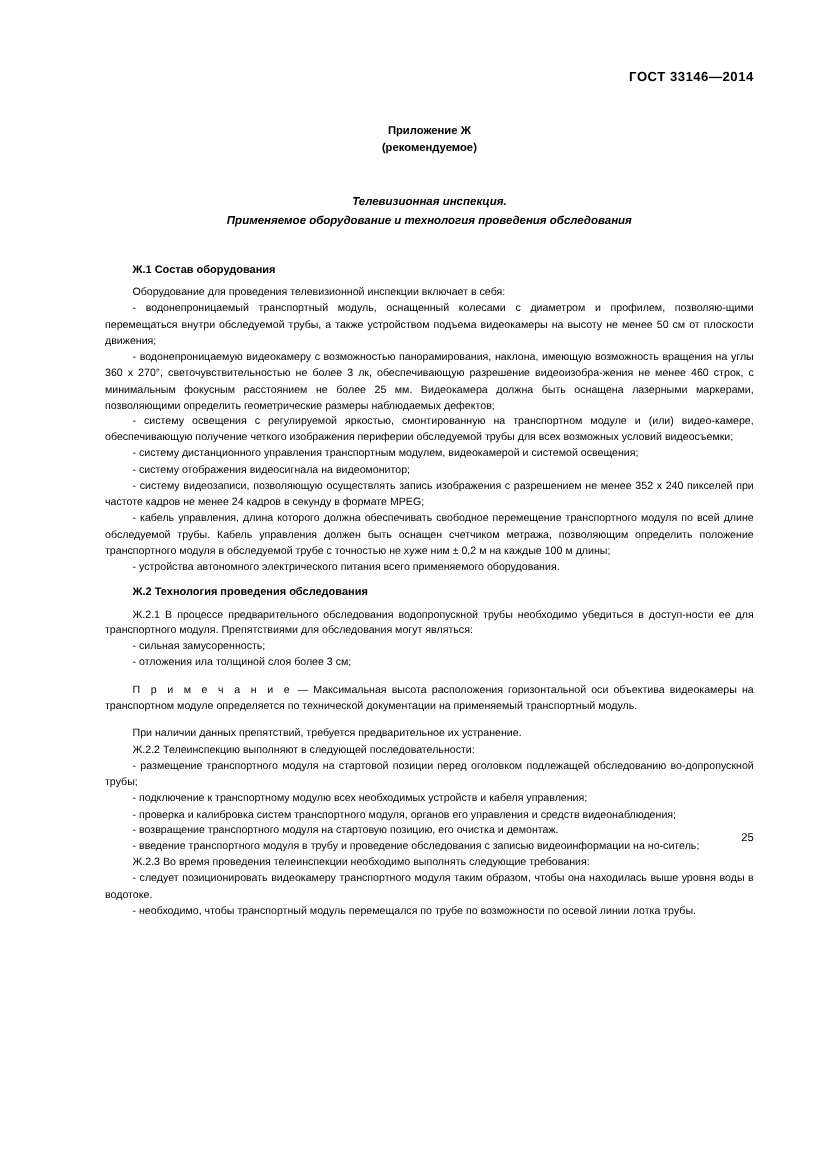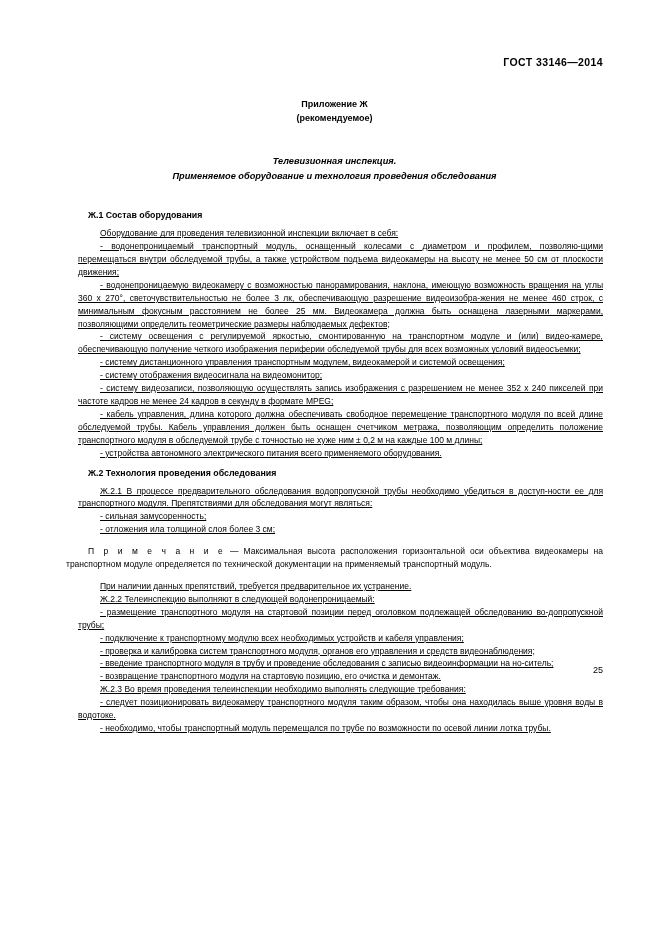--- a/index.html
+++ b/index.html
@@ -13,21 +13,21 @@
     font-family: "Liberation Sans", sans-serif;
     color: #000000;
     position: relative;
     overflow: hidden;
   }
   .page {
     position: relative;
     width: 661px;
     height: 728px;
     box-sizing: border-box;
-    padding: 56px 58px 0 66px;
+    padding: 56px 58px 0 84px;
   }
   .header {
     text-align: right;
     font-size: 10.5px;
     font-weight: bold;
     letter-spacing: 0.4px;
     margin-bottom: 30px;
   }
   .annex-label {
     text-align: center;
@@ -52,25 +52,24 @@
     font-weight: bold;
     margin: 0 0 7px 0;
     padding-left: 22px;
   }
   .section-head.second {
     margin-top: 8px;
   }
   p.body {
     font-size: 8.5px;
     line-height: 1.52;
-    margin: 0 0 0 12px;
+    margin: 0 0 0 0;
     text-align: justify;
     text-indent: 22px;
     hyphens: manual;
-    text-decoration: underline;
   }
   p.note {
     font-size: 8.5px;
     line-height: 1.52;
     margin: 9px 0 9px 0;
     text-align: justify;
     text-indent: 22px;
   }
   .note-label {
     letter-spacing: 2.2px;
@@ -119,26 +118,26 @@
 
   <div class="block">
     <div class="section-head second">Ж.2 Технология проведения обследования</div>
     <p class="body">Ж.2.1 В процессе предварительного обследования водопропускной трубы необходимо убедиться в доступ-ности ее для транспортного модуля. Препятствиями для обследования могут являться:</p>
     <p class="body">- сильная замусоренность;</p>
     <p class="body">- отложения ила толщиной слоя более 3 см;</p>
 
     <p class="note"><span class="note-label">П р и м е ч а н и е</span> <span>—</span> <span>Максимальная высота расположения горизонтальной оси объектива видеокамеры на транспортном модуле определяется по технической документации на применяемый транспортный модуль.</span></p>
 
     <p class="body">При наличии данных препятствий, требуется предварительное их устранение.</p>
-    <p class="body">Ж.2.2 Телеинспекцию выполняют в следующей водонепроницаемый:</p>
+    <p class="body">Ж.2.2 Телеинспекцию выполняют в следующей последовательности:</p>
     <p class="body">- размещение транспортного модуля на стартовой позиции перед оголовком подлежащей обследованию во-допропускной трубы;</p>
     <p class="body">- подключение к транспортному модулю всех необходимых устройств и кабеля управления;</p>
     <p class="body">- проверка и калибровка систем транспортного модуля, органов его управления и средств видеонаблюдения;</p>
+    <p class="body">- возвращение транспортного модуля на стартовую позицию, его очистка и демонтаж.</p>
     <p class="body">- введение транспортного модуля в трубу и проведение обследования с записью видеоинформации на но-ситель;</p>
-    <p class="body">- возвращение транспортного модуля на стартовую позицию, его очистка и демонтаж.</p>
     <p class="body">Ж.2.3 Во время проведения телеинспекции необходимо выполнять следующие требования:</p>
     <p class="body">- следует позиционировать видеокамеру транспортного модуля таким образом, чтобы она находилась выше уровня воды в водотоке.</p>
     <p class="body">- необходимо, чтобы транспортный модуль перемещался по трубе по возможности по осевой линии лотка трубы.</p>
   </div>
 
   <div class="page-number">25</div>
 
 </div>
 
 </body></html>

